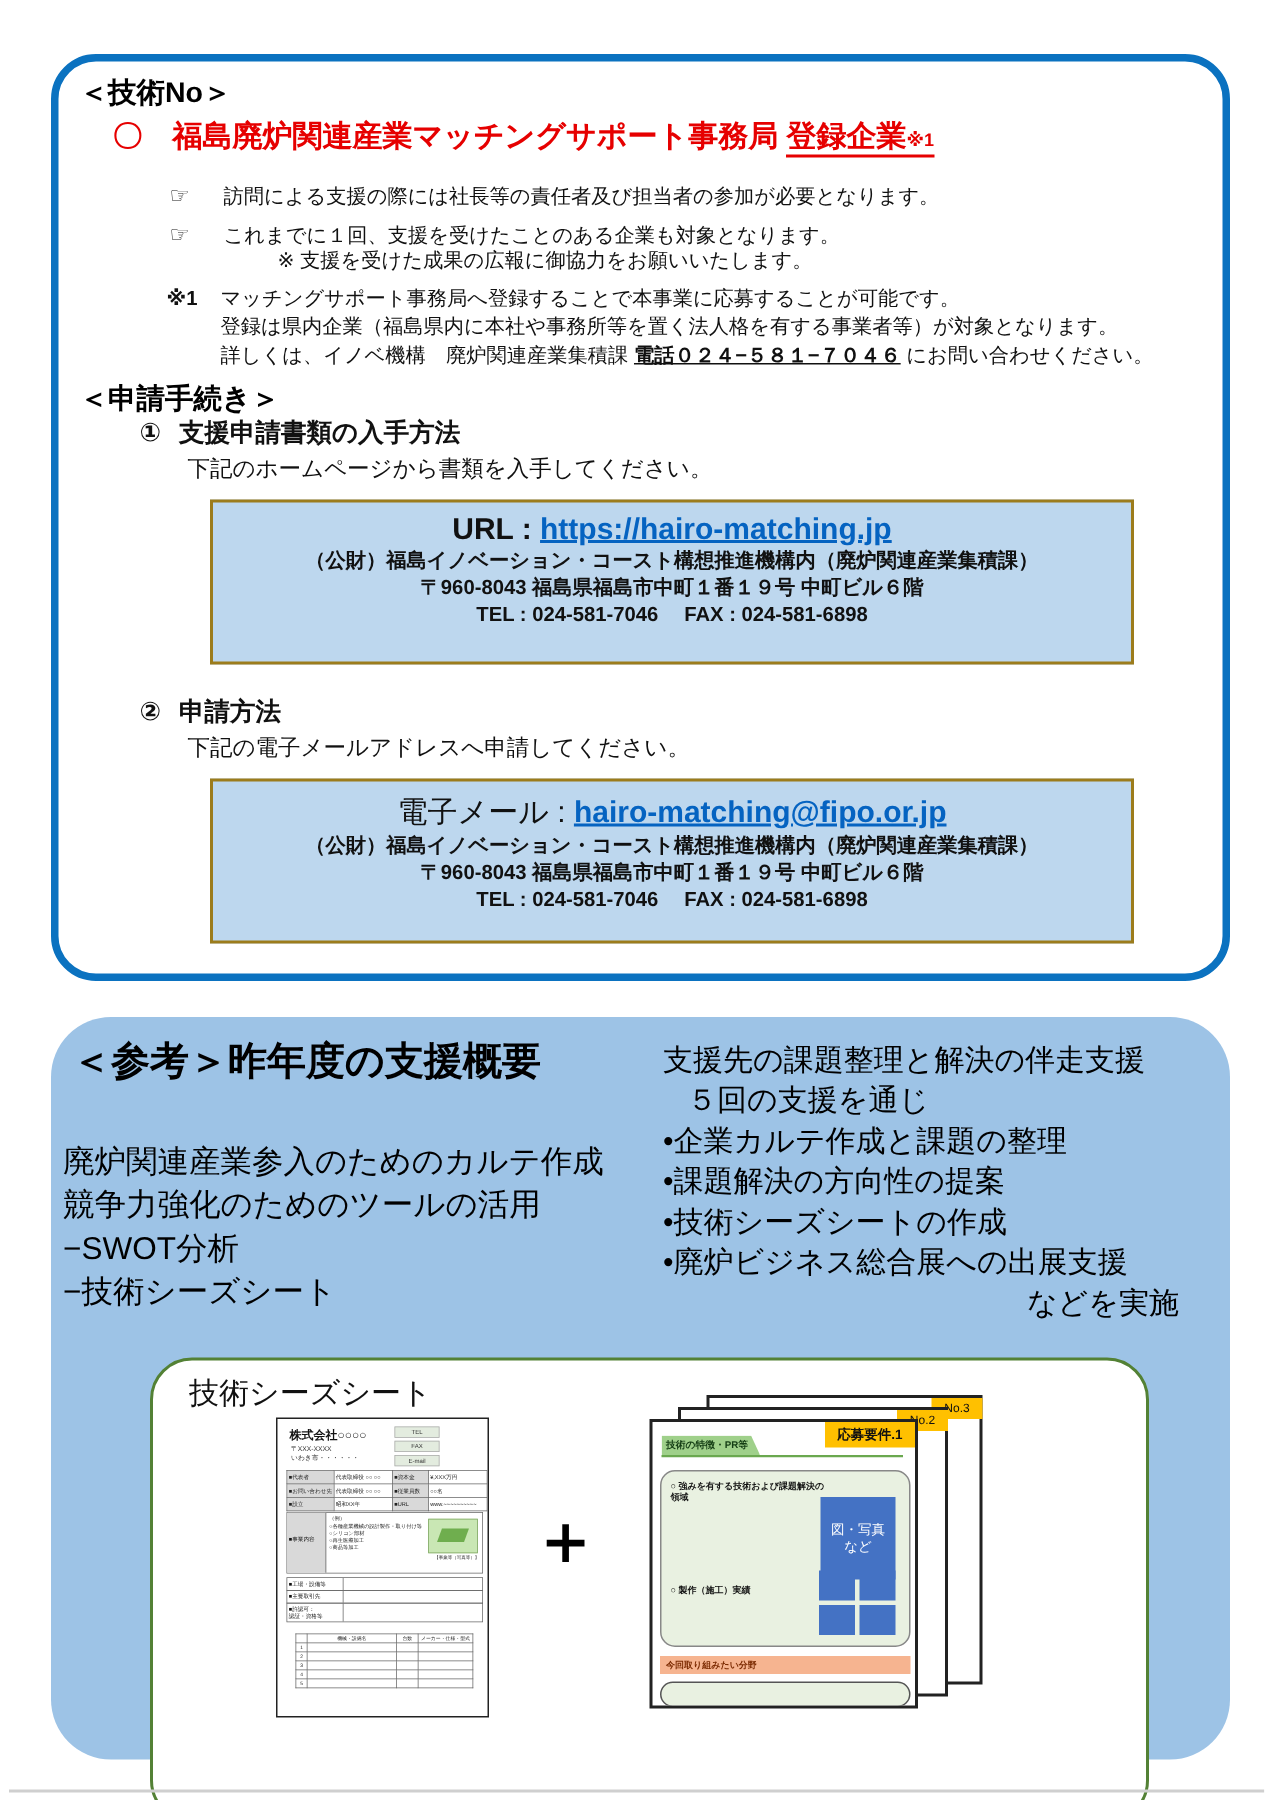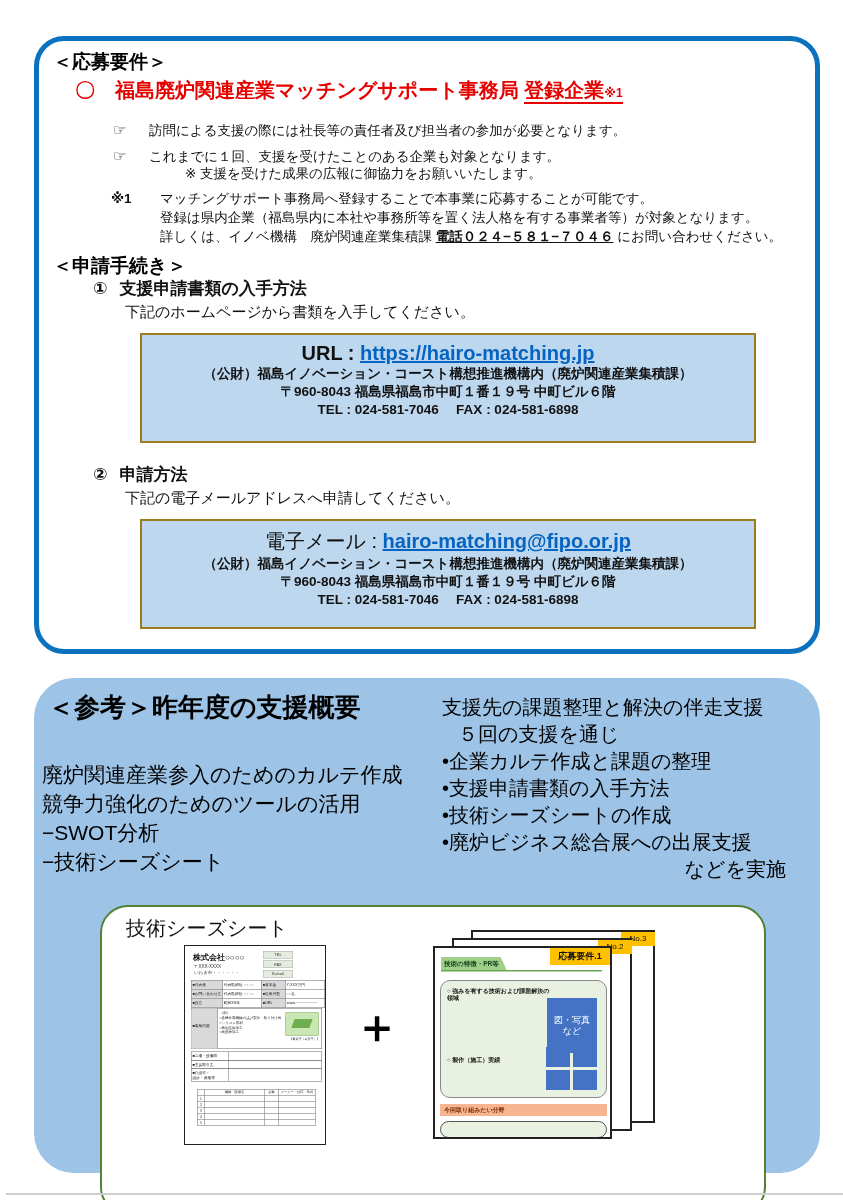--- a/index.html
+++ b/index.html
@@ -16,21 +16,21 @@
   .main-point .marker{display:inline-block;width:40px;}
   .u-red{border-bottom:2px solid #e60000;padding-bottom:1px;}
   .note-ref{font-size:12px;}
   .note-row{position:absolute;font-size:13.5px;color:#111;white-space:nowrap;}
   .note-row .note-icon{display:inline-block;width:36px;font-size:15px;}
   .n1{left:74px;top:80px;}
   .n2{left:74px;top:106px;}
   .note-sub{position:absolute;left:146px;top:124px;font-size:13.5px;white-space:nowrap;}
   .footnote{position:absolute;left:72px;top:148px;font-size:13.5px;line-height:19px;}
   .fn-marker{position:absolute;left:0;top:0;font-weight:bold;}
-  .fn-body{margin-left:49px;white-space:nowrap;}
+  .fn-body{margin-left:36px;white-space:nowrap;}
   .fn-phone{font-weight:bold;text-decoration:underline;}
   .step-title{position:absolute;font-size:17px;font-weight:bold;white-space:nowrap;}
   .step-title .step-num{margin-right:12px;}
   .s1{left:54px;top:236px;}
   .s2{left:54px;top:422px;}
   .step-desc{position:absolute;font-size:15px;white-space:nowrap;}
   .d1{left:86px;top:262px;}
   .d2{left:86px;top:448px;}
   .info-box{position:absolute;left:101px;width:616px;height:110px;box-sizing:border-box;
             background:#bdd7ee;border:2px solid #9c7c1c;text-align:center;}
@@ -112,21 +112,21 @@
                border:2px solid #555;border-radius:17px;box-sizing:border-box;}
 
   .bottom-rule{position:absolute;left:6px;top:1193px;width:837px;height:2px;background:#cfcfcf;}
 </style>
 </head>
 <body>
 
 <div class="page">
 
   <div class="top-box">
-    <div class="req-heading">＜応募要件＞</div>
+    <div class="req-heading">＜技術No＞</div>
 
     <div class="main-point">
       <span class="marker">〇</span><span>福島廃炉関連産業マッチングサポート事務局 </span><span class="u-red"><span>登録企業</span><span class="note-ref">※1</span></span>
     </div>
 
     <div class="note-row n1">
       <span class="note-icon">☞</span><span>訪問による支援の際には社長等の責任者及び担当者の参加が必要となります。</span>
     </div>
     <div class="note-row n2">
       <span class="note-icon">☞</span><span>これまでに１回、支援を受けたことのある企業も対象となります。</span>
@@ -173,21 +173,21 @@
     </div>
   </div>
 
   <div class="bottom-box">
     <div class="ref-heading">＜参考＞昨年度の支援概要</div>
 
     <div class="ref-right">
       <div>支援先の課題整理と解決の伴走支援</div>
       <div class="indent">５回の支援を通じ</div>
       <div>•企業カルテ作成と課題の整理</div>
-      <div>•支援申請書類の入手方法</div>
+      <div>•課題解決の方向性の提案</div>
       <div>•技術シーズシートの作成</div>
       <div>•廃炉ビジネス総合展への出展支援</div>
       <div class="tail">などを実施</div>
     </div>
 
     <div class="ref-left">
       <div>廃炉関連産業参入のためのカルテ作成</div>
       <div>競争力強化のためのツールの活用</div>
       <div>−SWOT分析</div>
       <div>−技術シーズシート</div>

